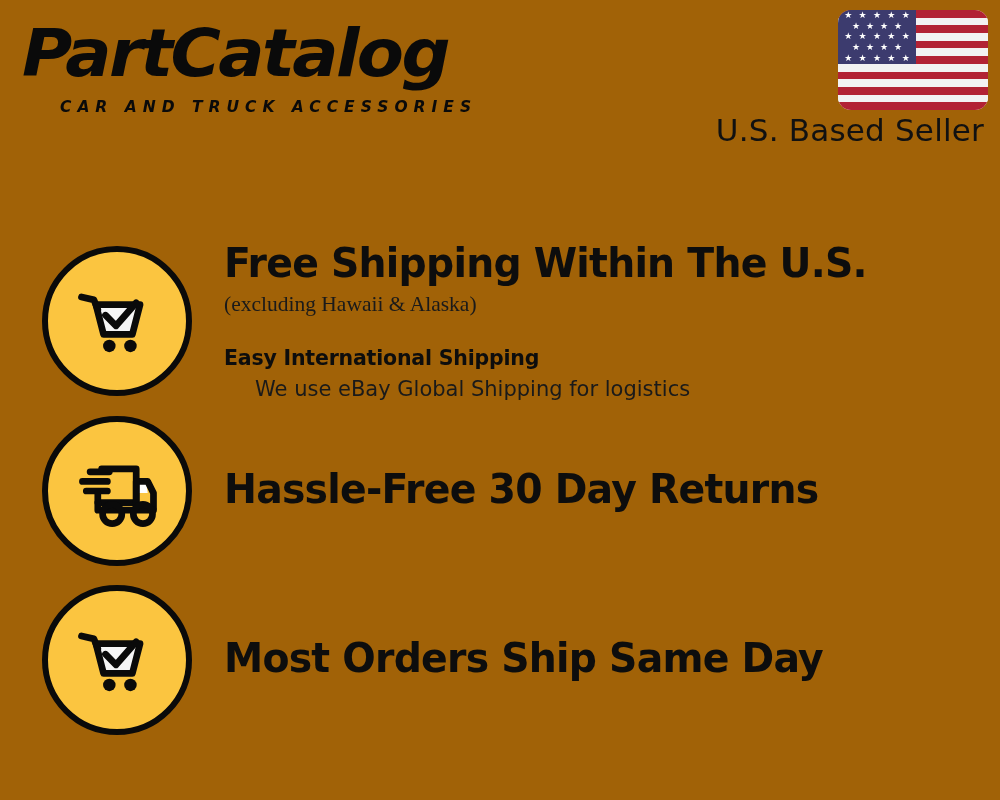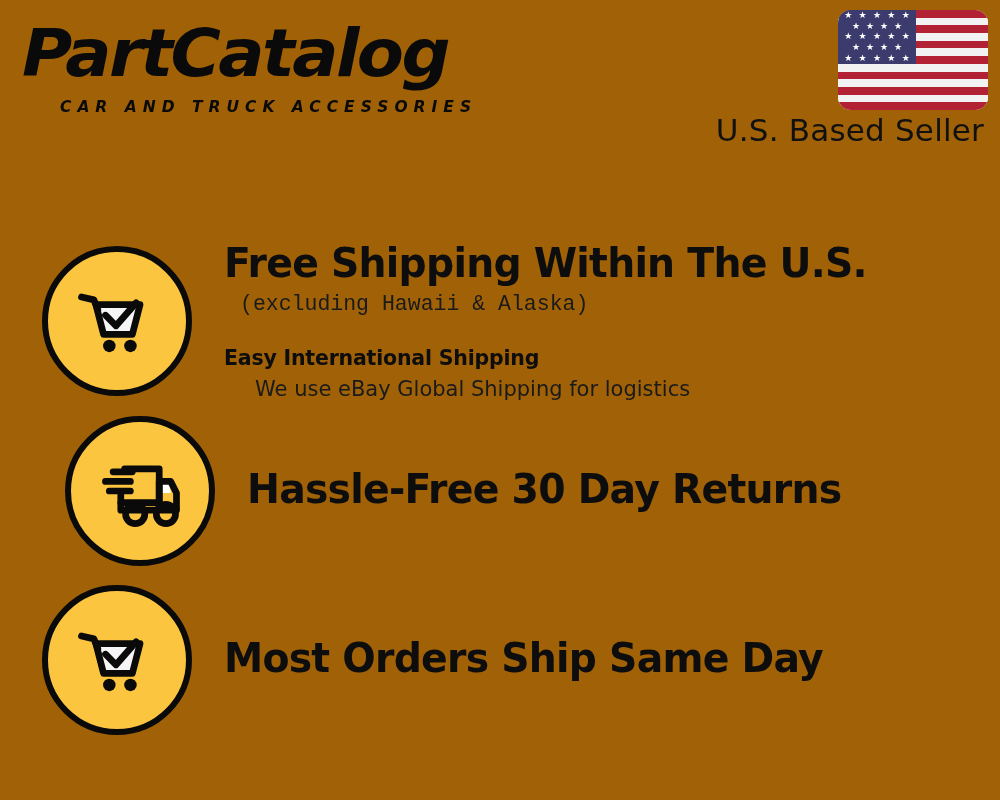--- a/index.html
+++ b/index.html
@@ -124,21 +124,21 @@
     left: 0;
     top: 238px;
     width: 803px;
   }
   .feature-row {
     position: relative;
     display: flex;
     align-items: flex-start;
   }
   .feature-row.row-1 { height: 172px; }
-  .feature-row.row-2 { height: 170px; padding-left: 23px; }
+  .feature-row.row-2 { height: 170px; }
   .feature-row.row-3 { height: 170px; }
 
   .icon-badge {
     position: relative;
     flex: 0 0 auto;
     width: 150px;
     height: 150px;
     margin-left: 42px;
     border-radius: 50%;
     background: #fbc540;
@@ -173,27 +173,26 @@
     font-weight: 700;
     font-size: 41px;
     line-height: 50px;
     letter-spacing: -0.8px;
     color: #0d0d0d;
     white-space: nowrap;
     transform: scaleX(0.96);
     transform-origin: left center;
   }
   .feature-sub {
-    font-family: Liberation Mono, monospace;
+    font-family: Liberation Serif, serif;
     font-weight: 400;
     font-size: 21.5px;
     line-height: 32px;
     color: #1a1a1a;
     white-space: nowrap;
-    margin-left: 16px;
   }
   .feature-sub-strong {
     font-family: "DejaVu Sans", "Liberation Sans", sans-serif;
     font-weight: 700;
     font-size: 20.5px;
     line-height: 31px;
     letter-spacing: -0.2px;
     color: #0d0d0d;
     white-space: nowrap;
     margin-top: 23px;

